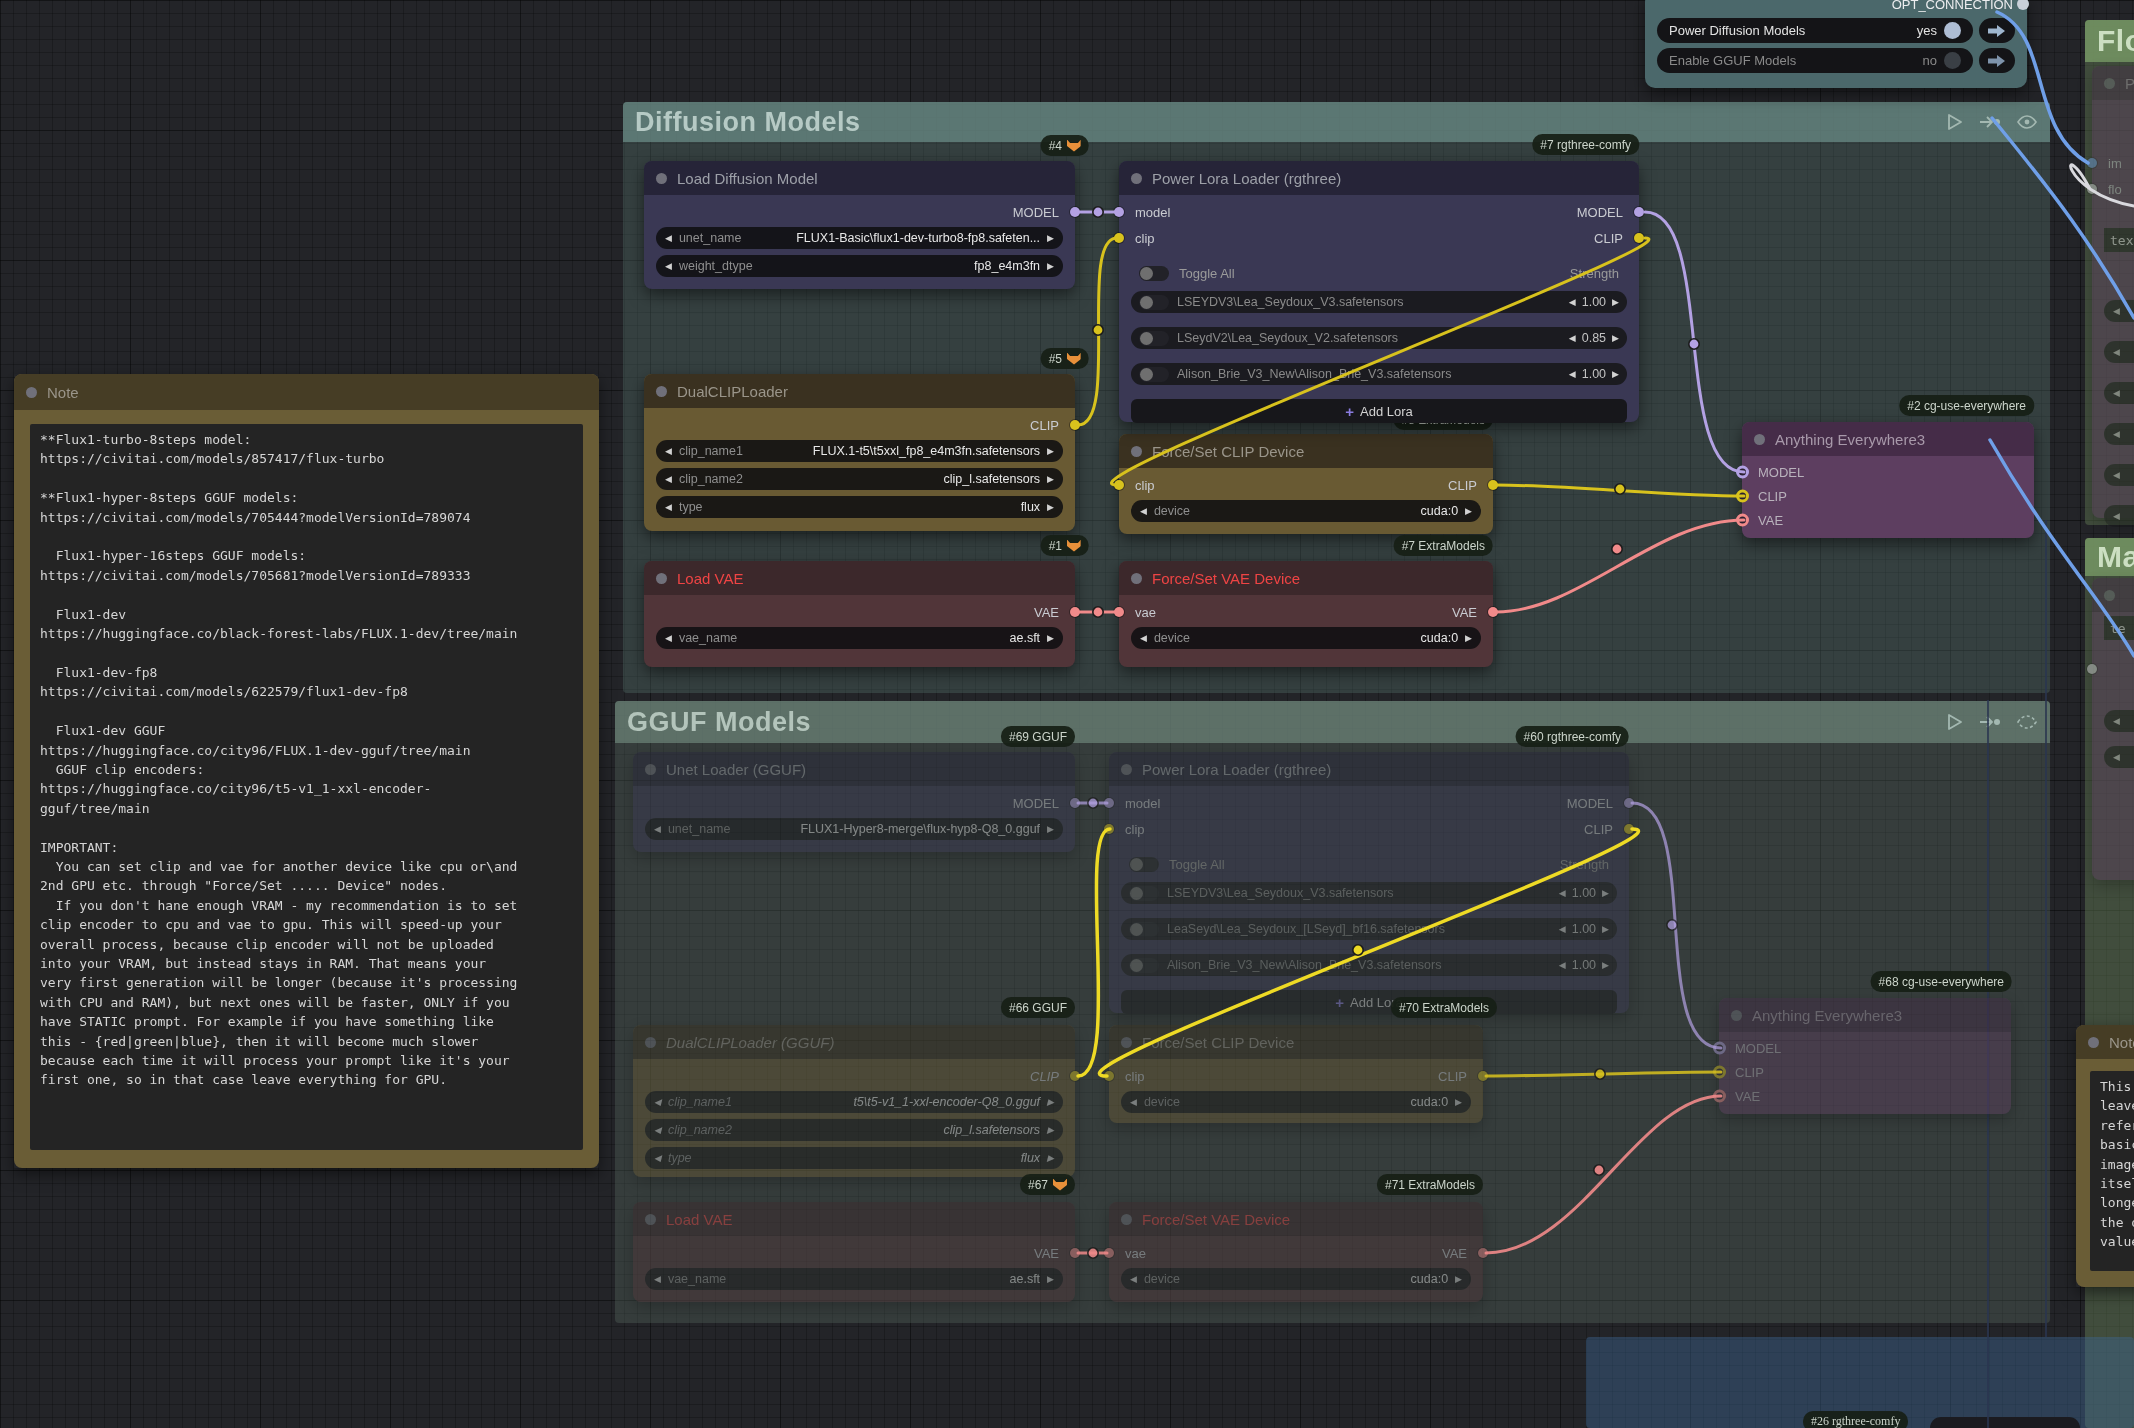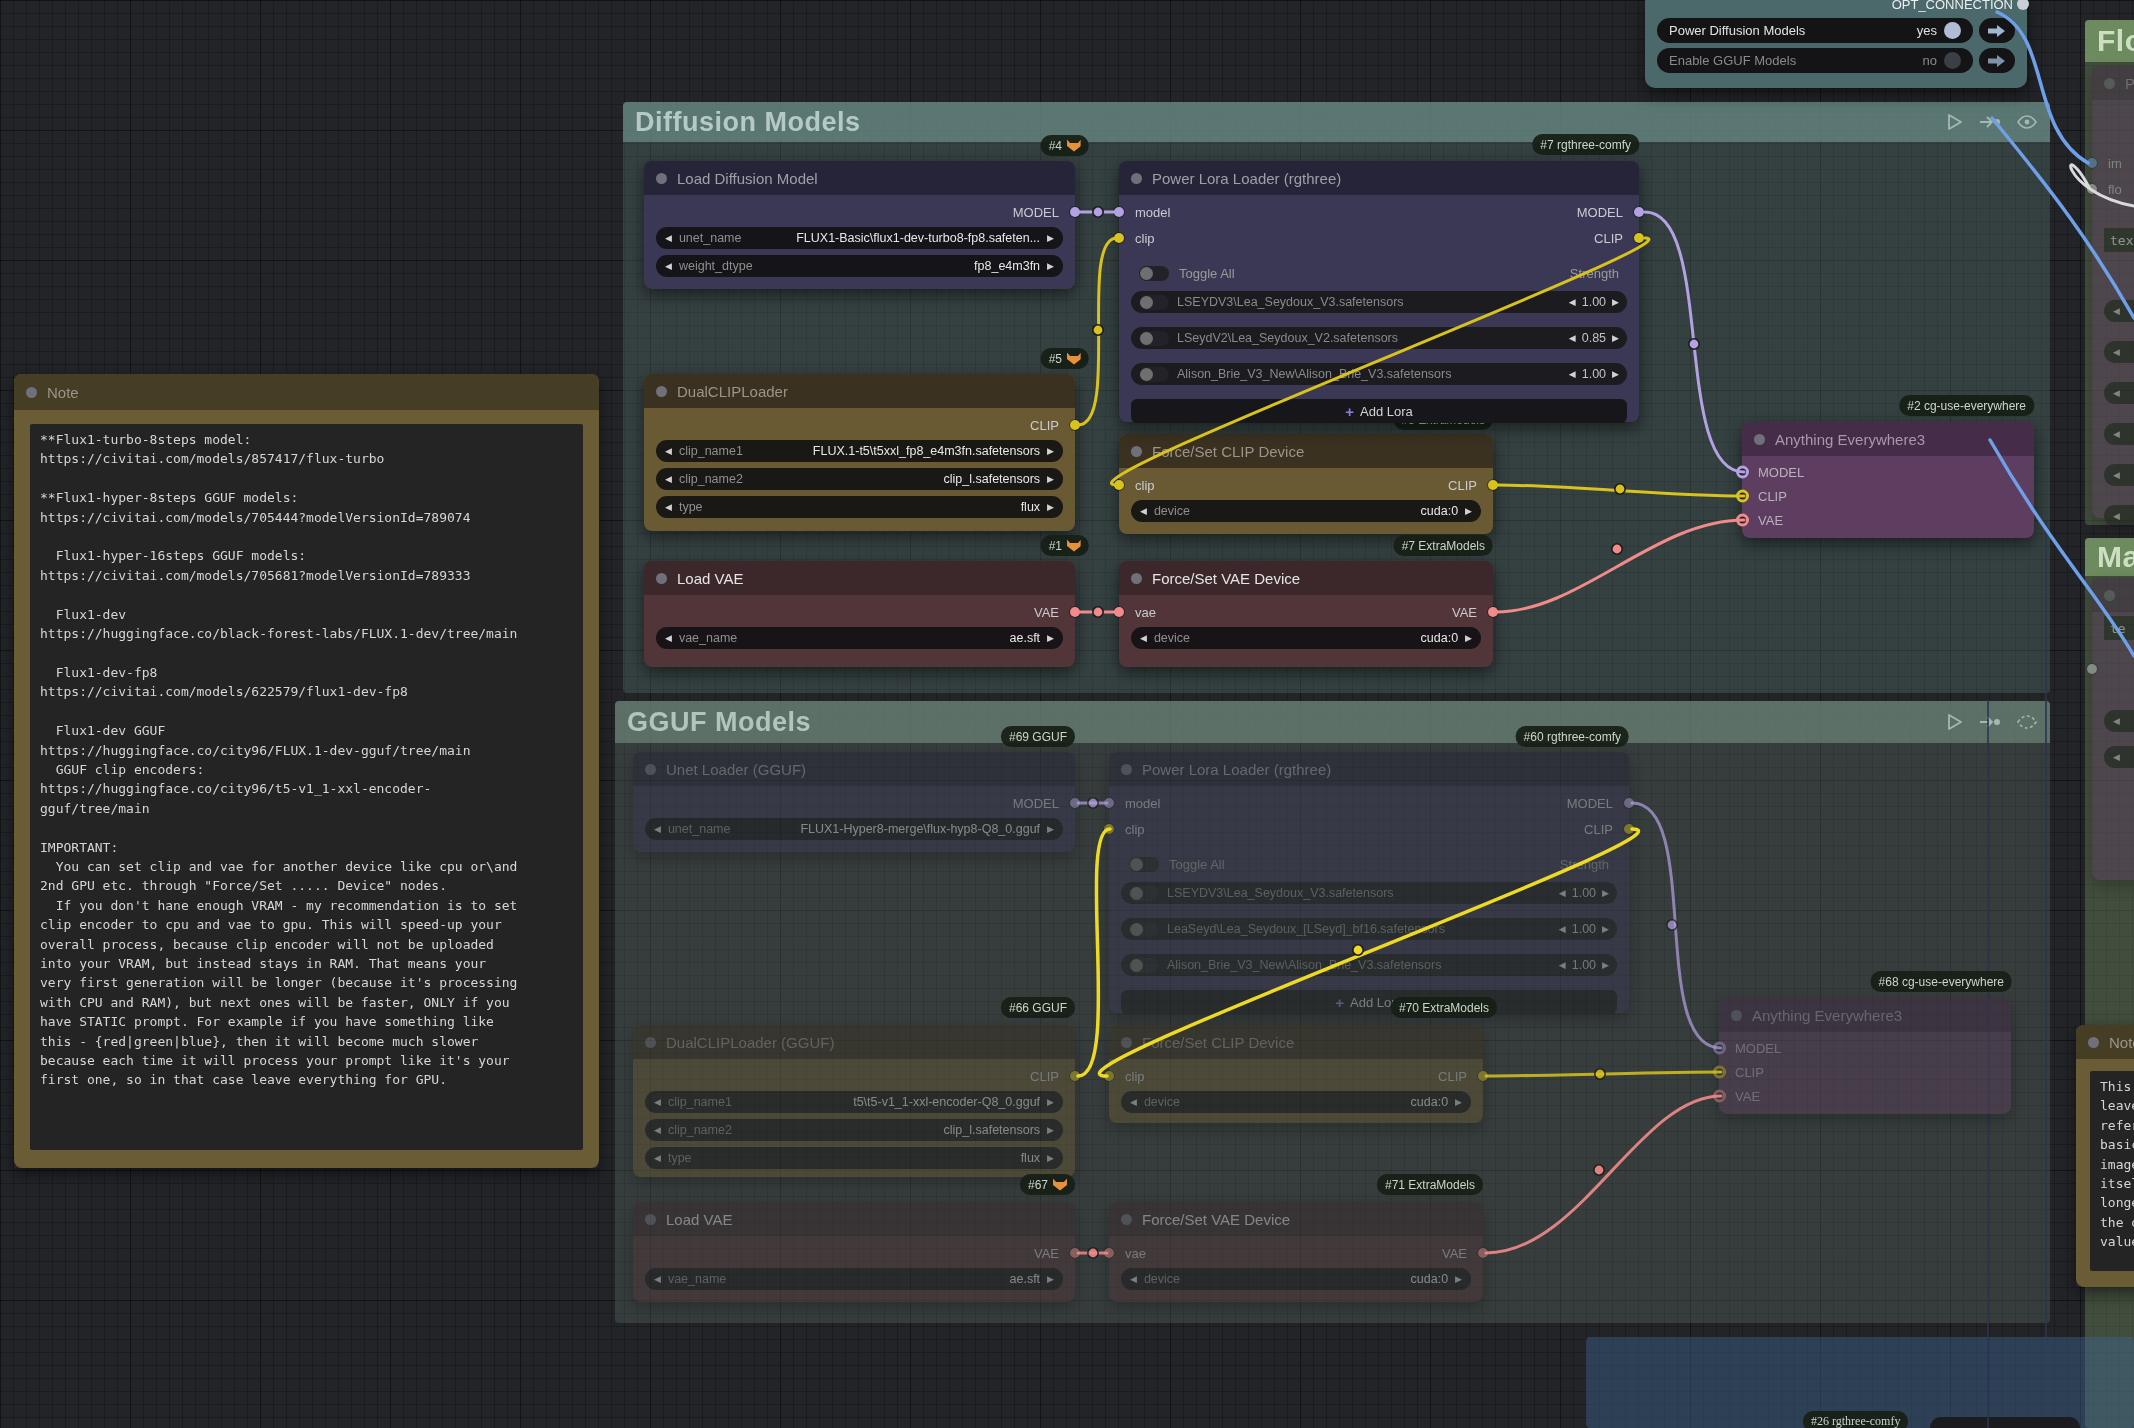--- a/index.html
+++ b/index.html
@@ -17,21 +17,21 @@
   .group-title{font-size:27px;font-weight:bold;letter-spacing:.5px;white-space:nowrap;}
   .gicons{margin-left:auto;display:flex;gap:14px;align-items:center;}
   .gicons svg{display:block}
   svg.linklayer{position:absolute;left:0;top:0;z-index:50;pointer-events:none;}
   svg.underlayer{position:absolute;left:0;top:0;z-index:4;pointer-events:none;}
   .node{position:absolute;border-radius:8px;box-shadow:0 6px 16px rgba(0,0,0,.5);z-index:10;font-size:13px;}
   .node-header{height:34px;border-radius:8px 8px 0 0;display:flex;align-items:center;gap:10px;padding:0 12px;color:#9da0a8;font-size:15px;white-space:nowrap;overflow:hidden;}
   .cdot{width:11px;height:11px;border-radius:50%;background:#70707a;flex:0 0 auto;}
   .indigo{background:#3a3854}.indigo .node-header{background:#262438}
   .olive{background:#695a33}.olive .node-header{background:#3a3120;color:#9a958a}
-  .maroon{background:#513539}.maroon .node-header{background:#3c282b;color:#e5e5e5}
+  .maroon{background:#513539}.maroon .node-header{background:#3c282b;color:#ef4444}
   .purple{background:#5d3e60}.purple .node-header{background:#452c48;color:#a899aa}
   .teal{background:#4b686b;border-radius:10px;}
   .dim{opacity:.44;}
   .prow{position:relative;height:26px;display:flex;align-items:center;padding:0 16px;color:#c9cbd1;}
   .prow .outlab{margin-left:auto;}
   .pdot{position:absolute;width:10px;height:10px;border-radius:50%;top:50%;transform:translateY(-50%);box-shadow:0 0 0 1px rgba(0,0,0,.35);}
   .pdot.pin{left:-5px}.pdot.pout{right:-5px}
   .ringrow{height:24px;}
   .rdot{position:absolute;left:-6px;width:7px;height:7px;border-radius:50%;background:#2b2030;border:3px solid #fff;top:50%;transform:translateY(-50%);}
   .combo{height:22px;margin:0 12px 6px;background:rgba(15,15,17,.88);border-radius:11px;display:flex;align-items:center;padding:0 9px;font-size:12.5px;color:#8f8f8f;gap:7px;white-space:nowrap;overflow:hidden;}
@@ -524,21 +524,21 @@
               <span>1.00</span>
               <span class="arr">▶</span>
             </span>
           </div>
           <div class="addlora">
             <span class="plus">+</span>
             <span>Add Lora</span>
           </div>
         </div>
       </div>
-      <div class="node olive dim" style="left: 633px; top: 1025px; width: 442px; height: 152px; z-index: 10;">
+      <div class="node olive dim" style="left: 633px; top: 1025px; width: 442px; height: 152px; z-index: 10; font-style: italic;">
         <div class="node-header">
           <span class="cdot"></span>
           <span>DualCLIPLoader (GGUF)</span>
         </div>
         <div class="node-body">
           <div class="pad" style="height: 4px;"></div>
           <div class="prow">
             <span class="outlab">CLIP</span>
             <span class="pdot pout" style="background: rgb(216, 194, 29);"></span>
           </div>

